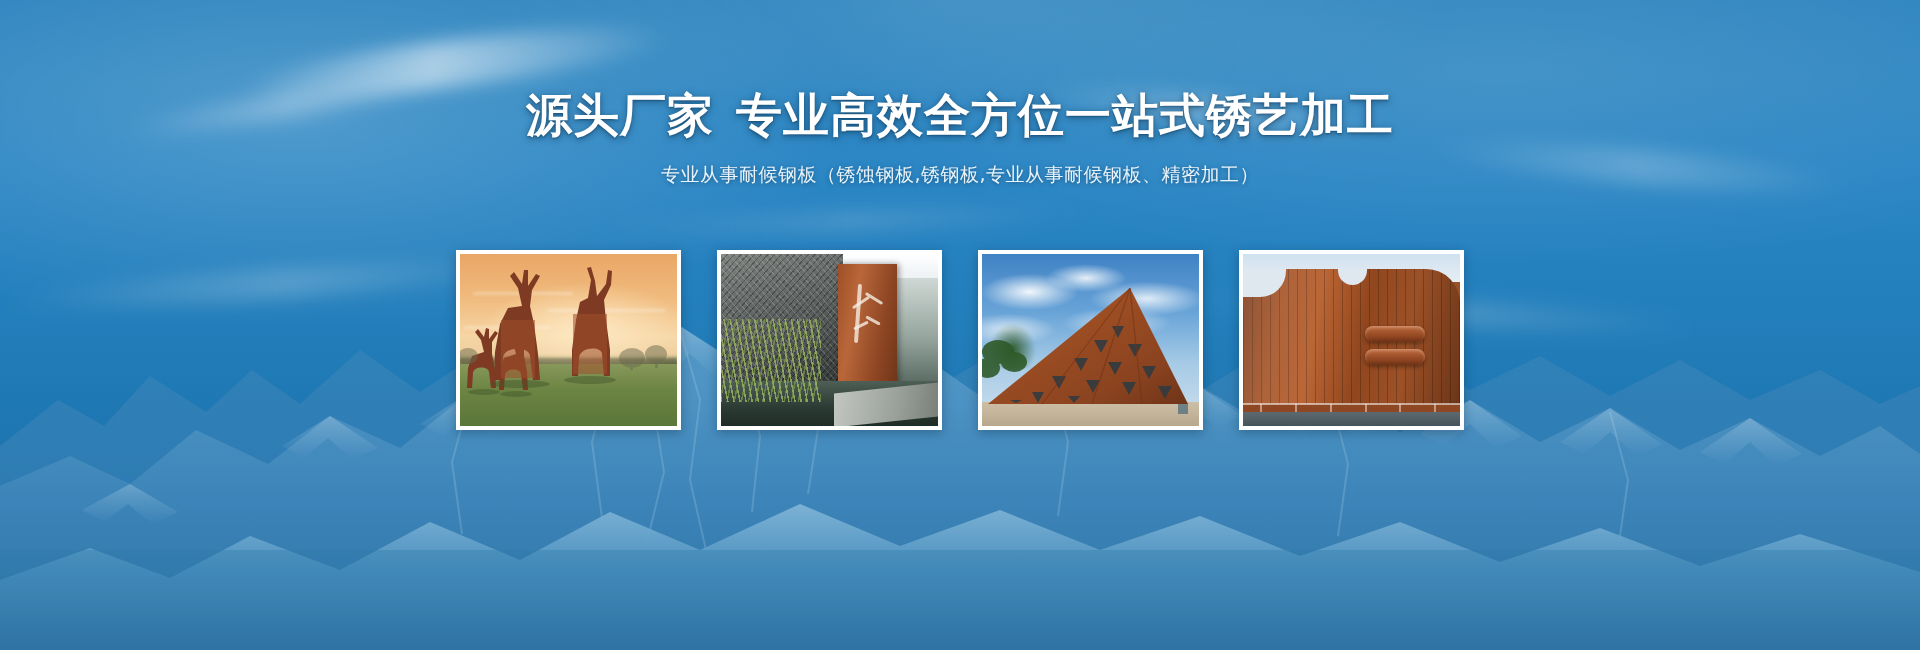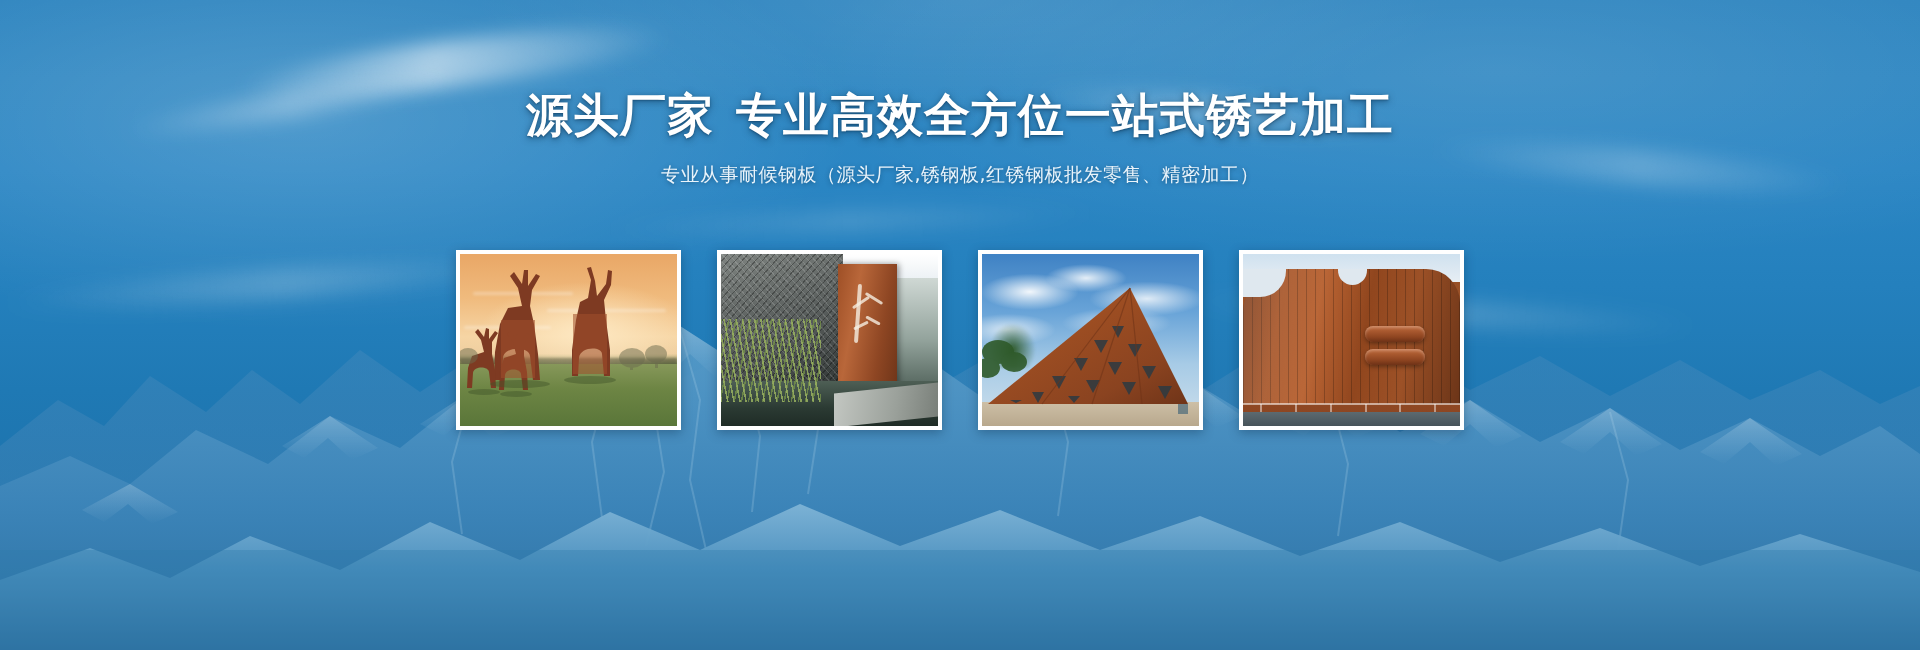--- a/index.html
+++ b/index.html
@@ -257,21 +257,21 @@
            L700,300 L800,254 L900,296 L1000,260 L1100,300 L1200,266 L1300,306
            L1400,272 L1500,312 L1600,278 L1700,316 L1800,284 L1920,322
            L1920,400 L0,400 Z"></path>
 
       <rect x="0" y="300" width="1920" height="100" fill="#2f7bad" opacity=".35"></rect>
     </svg>
   </div>
 
   <div class="headline-wrap">
     <div class="headline"><span>源头厂家</span><span class="gap"></span><span>专业高效全方位一站式锈艺加工</span></div>
-    <div class="subhead">专业从事耐候钢板（源头厂家,锈钢板,红锈钢板批发零售、精密加工）</div>
+    <div class="subhead">专业从事耐候钢板（锈蚀钢板,锈钢板,专业从事耐候钢板、精密加工）</div>
   </div>
 
   <div class="gallery">
 
     <div class="photo-card">
       <div class="photo ph1">
         <div class="sunhaze"></div>
         <div class="streak s1"></div>
         <div class="streak s2"></div>
         <div class="streak s3"></div>

